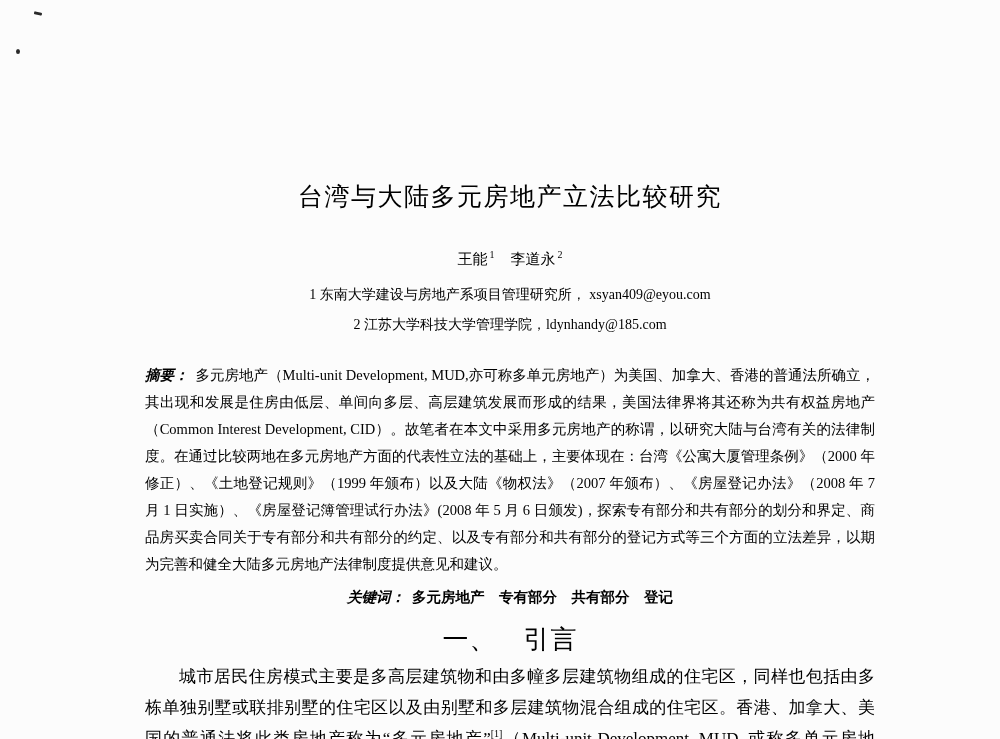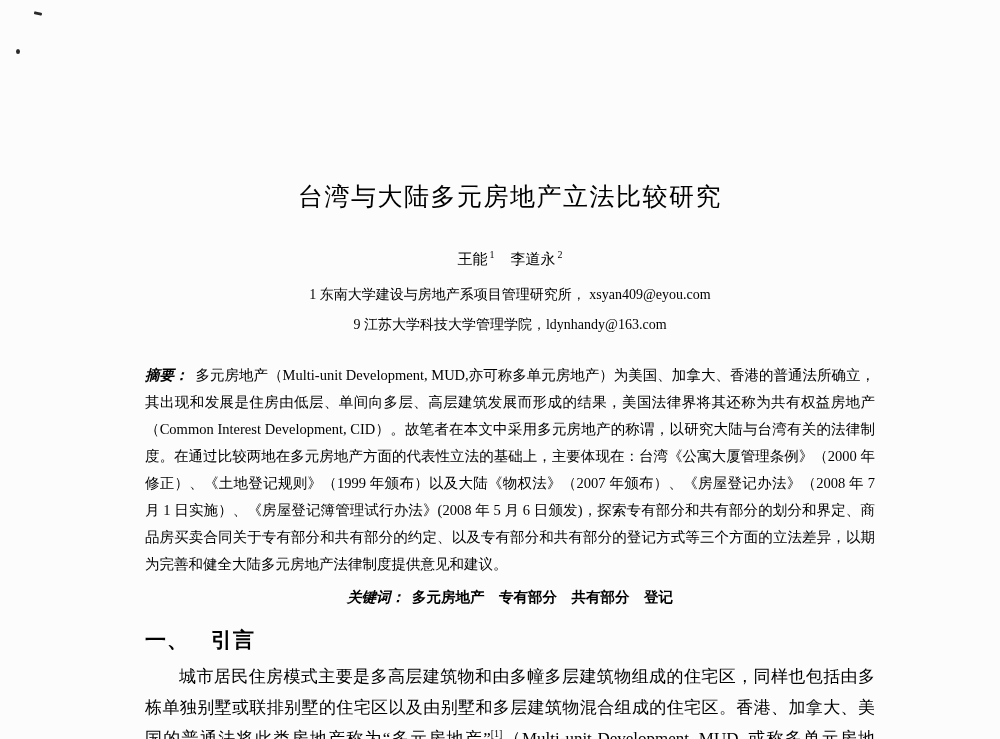--- a/index.html
+++ b/index.html
@@ -67,24 +67,25 @@
   .keywords {
     margin: 6px 0 0 0;
     font-size: 14.5px;
     line-height: 27px;
     font-weight: bold;
     text-align: center;
   }
 
   .section-heading {
     margin: 16px 0 0 0;
-    font-size: 21px;
-    font-weight: bold;
+    font-size: 26px;
+    font-weight: normal;
     line-height: 26px;
     letter-spacing: 1px;
+    text-align: center;
   }
 
   .body-para {
     margin: 8px 0 0 0;
     font-size: 17px;
     line-height: 31px;
     text-align: justify;
     text-indent: 2em;
   }
   .body-para sup.ref {
@@ -120,21 +121,21 @@
   <div class="content">
 
     <h1 class="title">台湾与大陆多元房地产立法比较研究</h1>
 
     <div class="authors">
       <span class="author"><span>王能</span><sup>1</sup></span><span class="author"><span>李道永</span><sup>2</sup></span>
     </div>
 
     <div class="affiliations">
       <div>1 东南大学建设与房地产系项目管理研究所， xsyan409@eyou.com</div>
-      <div>9 江苏大学科技大学管理学院，ldynhandy@163.com</div>
+      <div>2 江苏大学科技大学管理学院，ldynhandy@185.com</div>
     </div>
 
     <p class="abstract"><span class="inline-label">摘要：</span><span>多元房地产（Multi-unit Development, MUD,亦可称多单元房地产）为美国、加拿大、香港的普通法所确立，其出现和发展是住房由低层、单间向多层、高层建筑发展而形成的结果，美国法律界将其还称为共有权益房地产（Common Interest Development, CID）。故笔者在本文中采用多元房地产的称谓，以研究大陆与台湾有关的法律制度。在通过比较两地在多元房地产方面的代表性立法的基础上，主要体现在：台湾《公寓大厦管理条例》（2000 年修正）、《土地登记规则》（1999 年颁布）以及大陆《物权法》（2007 年颁布）、《房屋登记办法》（2008 年 7 月 1 日实施）、《房屋登记簿管理试行办法》(2008 年 5 月 6 日颁发)，探索专有部分和共有部分的划分和界定、商品房买卖合同关于专有部分和共有部分的约定、以及专有部分和共有部分的登记方式等三个方面的立法差异，以期为完善和健全大陆多元房地产法律制度提供意见和建议。</span></p>
 
     <p class="keywords"><span class="inline-label">关键词：</span><span>多元房地产　专有部分　共有部分　登记</span></p>
 
     <h2 class="section-heading">一、　引言</h2>
 
     <p class="body-para"><span>城市居民住房模式主要是多高层建筑物和由多幢多层建筑物组成的住宅区，同样也包括由多栋单独别墅或联排别墅的住宅区以及由别墅和多层建筑物混合组成的住宅区。香港、加拿大、美国的普通法将此类房地产称为“多元房地产”</span><sup class="ref">[1]</sup><span>（Multi-unit Development, MUD, 或称多单元房地产）。美国法律界将其还称为共有权益房地产</span></p>
 

